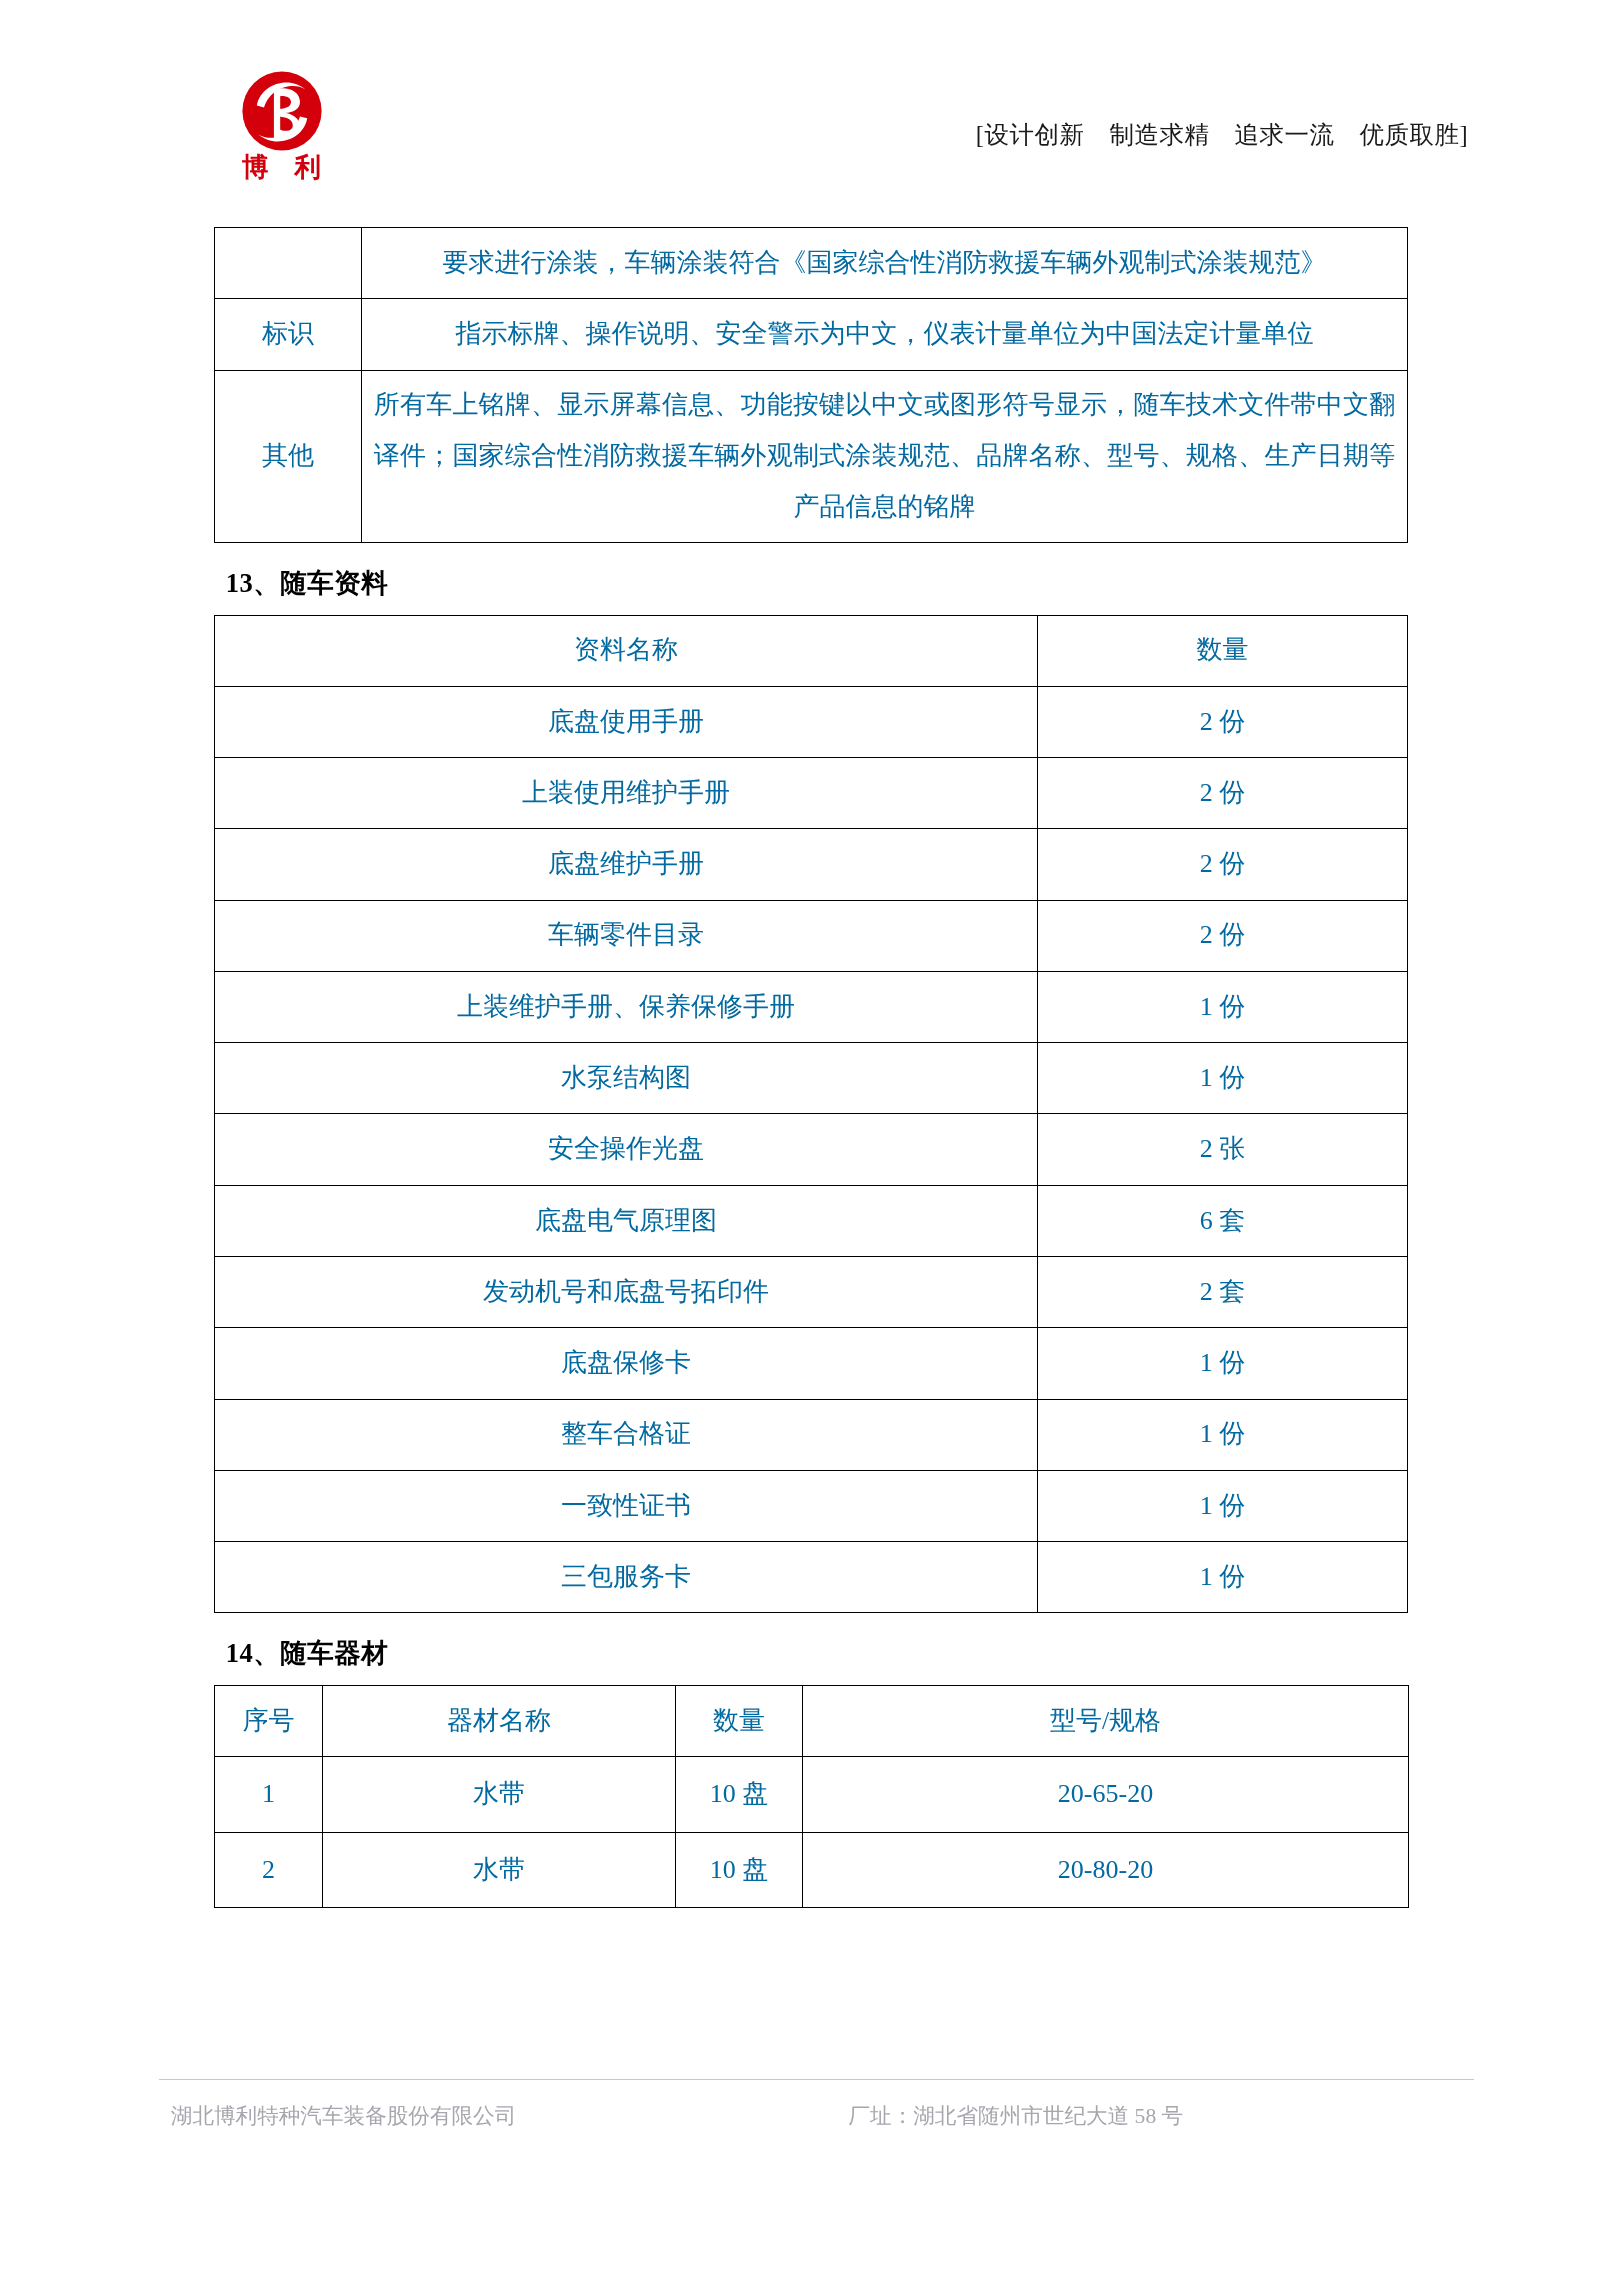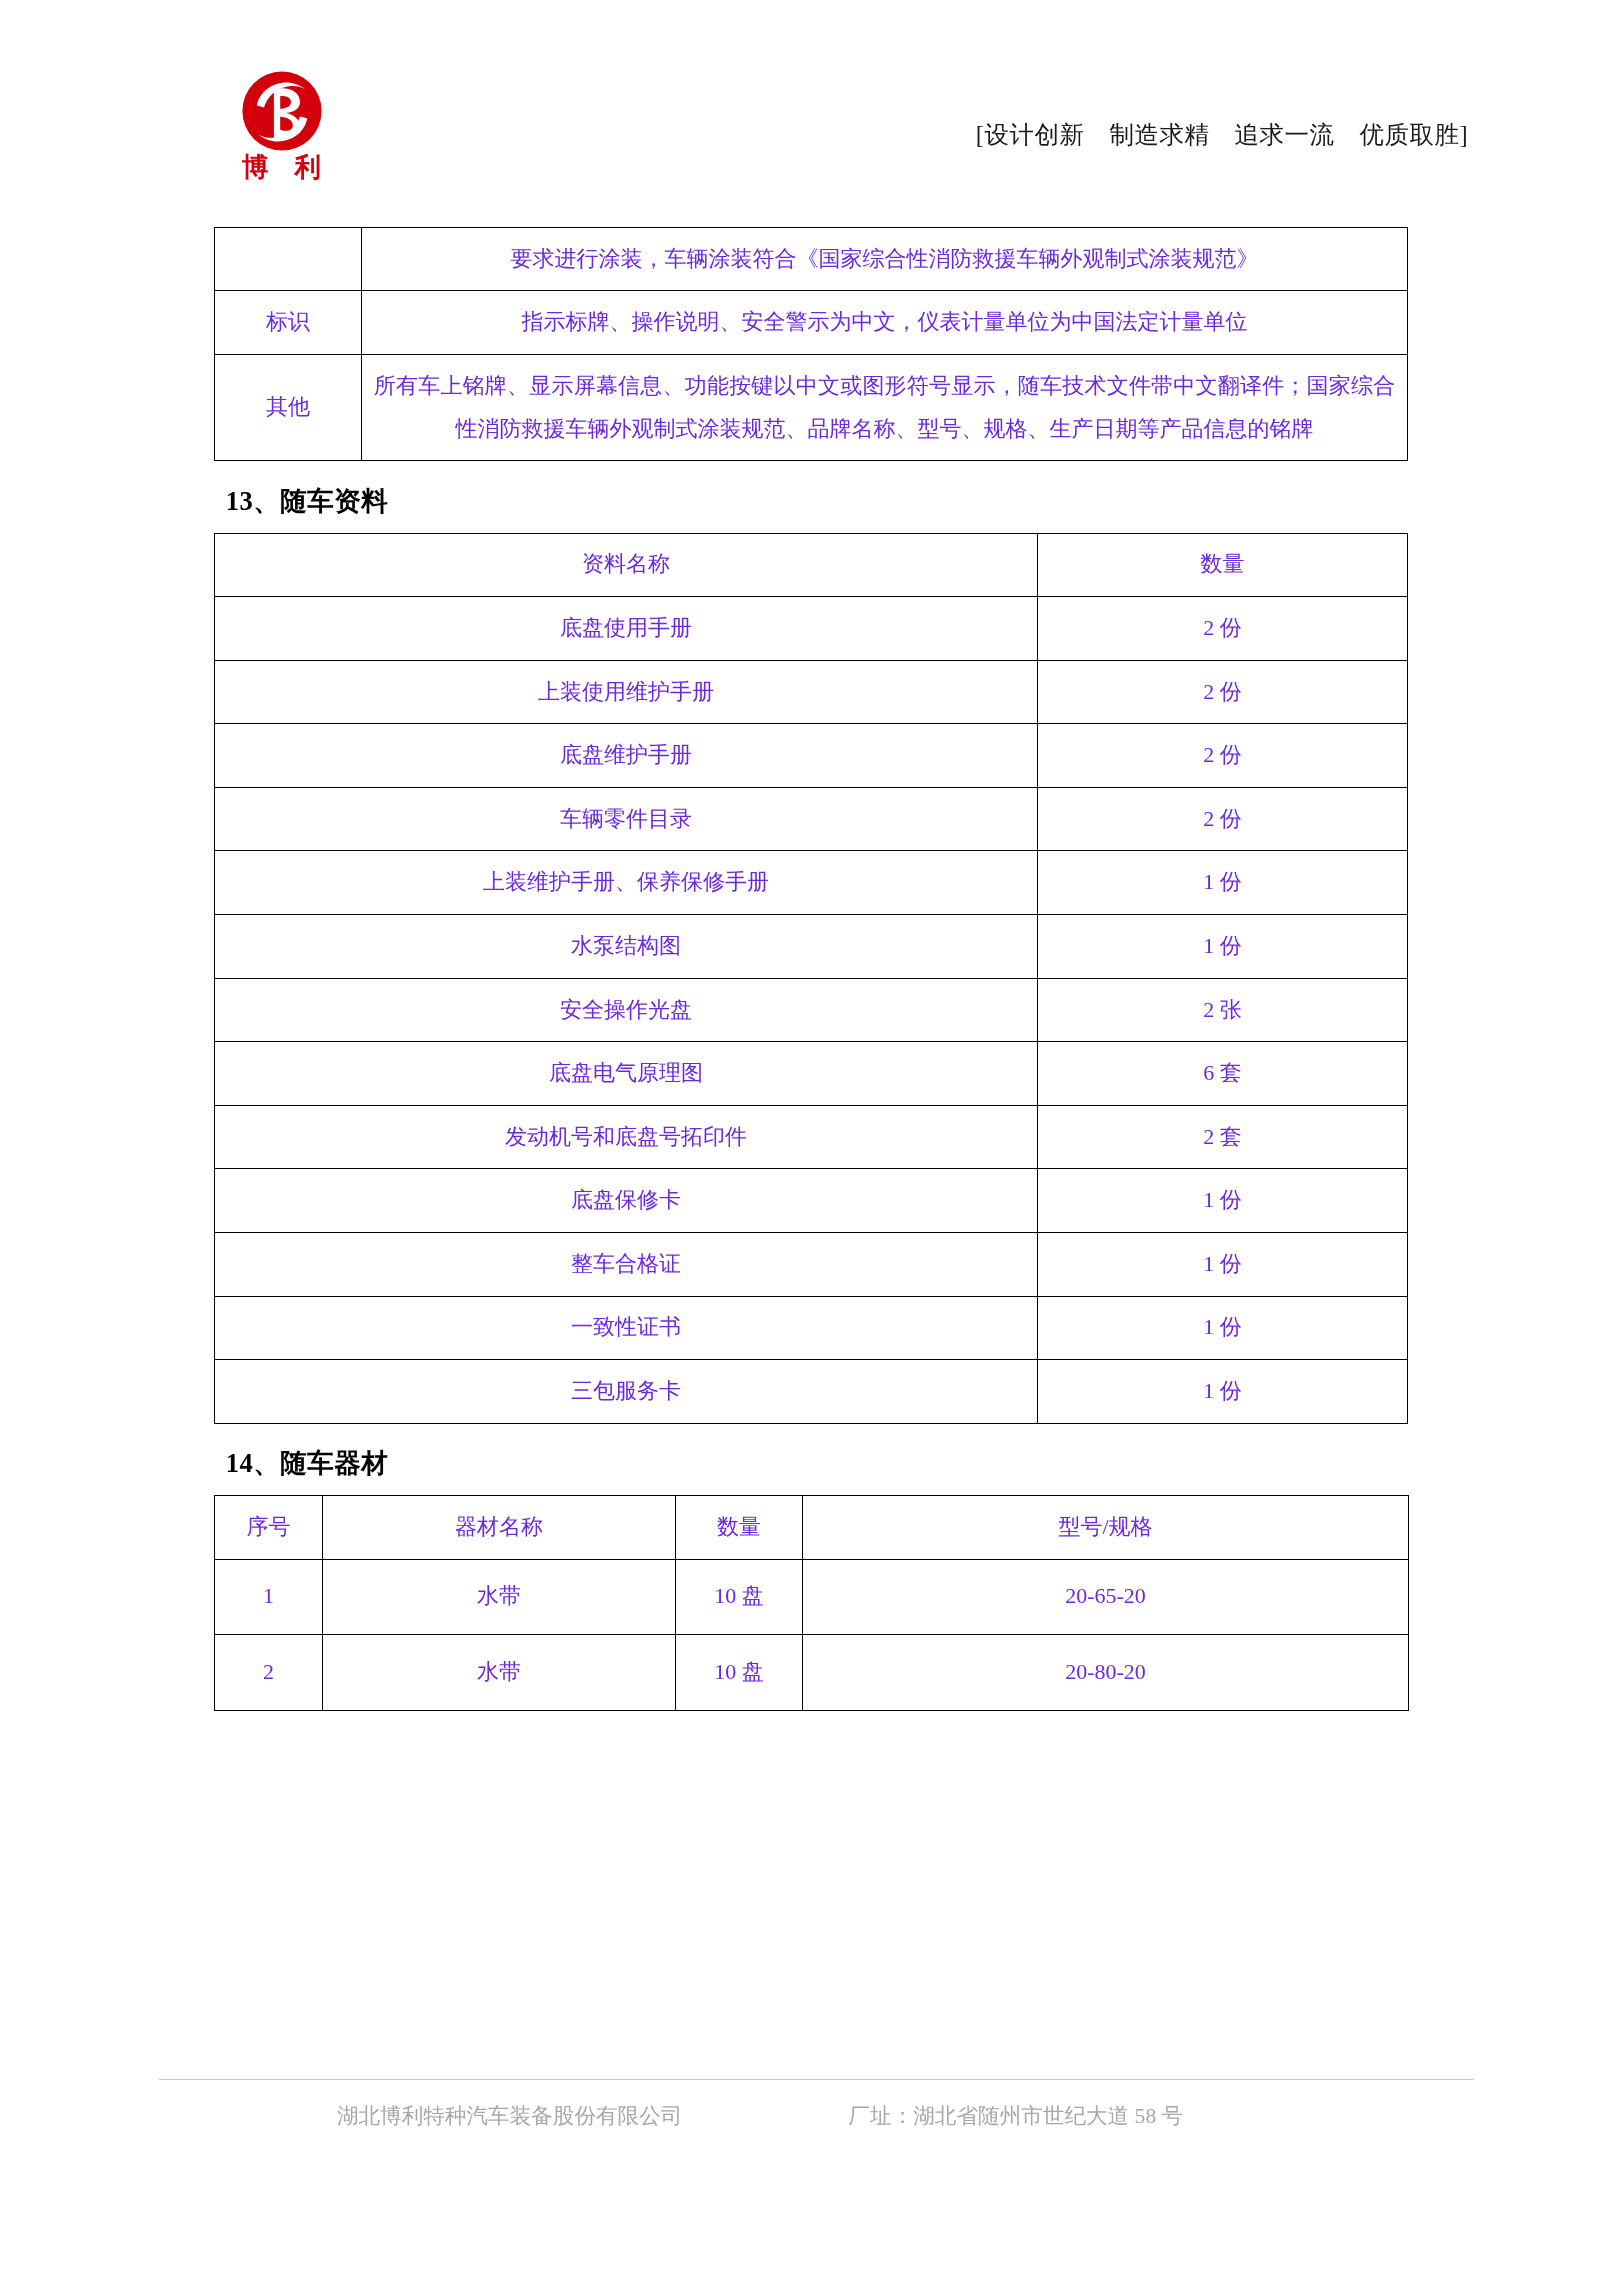--- a/index.html
+++ b/index.html
@@ -71,25 +71,25 @@
   }
 
   table.doc {
     border-collapse: collapse;
     width: 100%;
     table-layout: fixed;
   }
   table.doc td, table.doc th {
     border: 1.6px solid #000000;
     font-family: "Liberation Serif", "DejaVu Serif", serif;
-    font-size: 22px;
+    font-size: 26px;
     line-height: 1.95;
     padding: 9.8px 11.8px;
     vertical-align: middle;
-    color: #6d28d9;
+    color: #0369a1;
     font-weight: normal;
   }
   .c-center { text-align: center; }
   .c-just {
     text-align: justify;
     text-align-last: center;
     text-justify: inter-character;
   }
 
   
@@ -136,21 +136,21 @@
   .footer-row {
     position: absolute;
     top: 21.6px;
     left: -55px;
     right: 0;
     display: flex;
     font-family: "Liberation Serif", "DejaVu Serif", serif;
     font-size: 21.6px;
     color: #a6a6ae;
   }
-  .footer-left { width: 52%; text-align: center; padding-left: 11.8px; }
+  .footer-left { width: 52%; text-align: left; padding-left: 11.8px; }
   .footer-right { width: 48%; text-align: left; }
 </style>
 </head>
 <body>
 
 <div class="page">
 
   <div class="header">
     <div class="logo-block">
       <svg class="logo-mark" viewBox="0 0 100 100">

